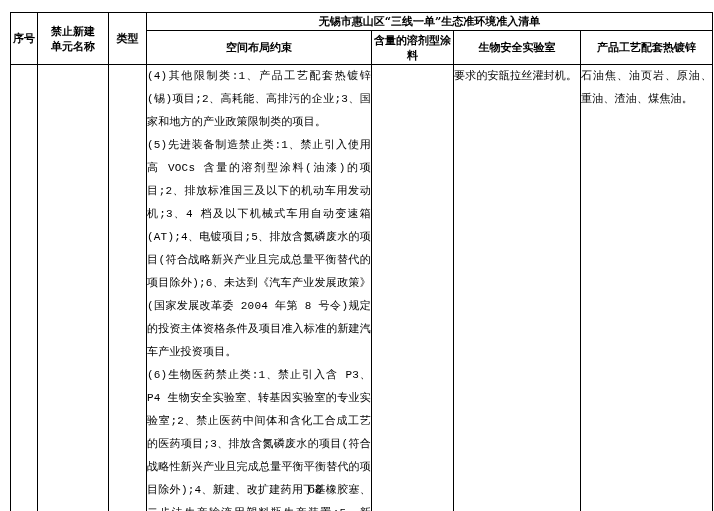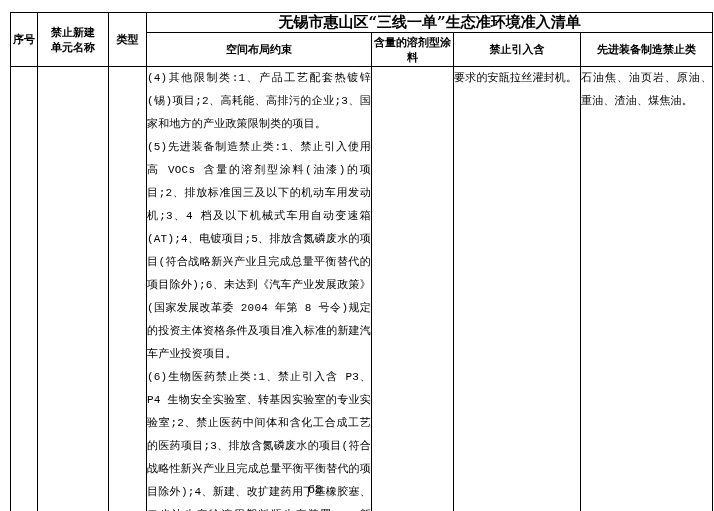--- a/index.html
+++ b/index.html
@@ -38,21 +38,21 @@
     vertical-align: middle;
     font-weight: bold;
     font-size: 11px;
     line-height: 15px;
   }
   .prewrap { white-space: pre-line; }
   .title-cell {
     text-align: center;
     vertical-align: middle;
     font-weight: bold;
-    font-size: 15px;
+    font-size: 11px;
     height: 17px;
   }
   tr.header-row td { height: 33px; }
   tr.body-row td {
     vertical-align: top;
     height: 419px;
     font-size: 11px;
   }
   .cell-text {
     font-size: 11px;
@@ -96,22 +96,22 @@
         <tr class="title-row">
       <td rowspan="2" class="hc">序号</td>
       <td rowspan="2" class="hc prewrap">禁止新建
 单元名称</td>
       <td rowspan="2" class="hc">类型</td>
       <td colspan="4" class="title-cell">无锡市惠山区“三线一单”生态准环境准入清单</td>
     </tr>
     <tr class="header-row">
       <td class="hc">空间布局约束</td>
       <td class="hc">含量的溶剂型涂料</td>
-      <td class="hc">禁止引入含</td>
-      <td class="hc">先进装备制造禁止类</td>
+      <td class="hc">生物安全实验室</td>
+      <td class="hc">产品工艺配套热镀锌</td>
     </tr>
     <tr class="body-row">
       <td></td>
       <td></td>
       <td></td>
       <td class="cell-text">
             <div class="para">(4)其他限制类:1、产品工艺配套热镀锌(锡)项目;2、高耗能、高排污的企业;3、国家和地方的产业政策限制类的项目。</div>
             <div class="para">(5)先进装备制造禁止类:1、禁止引入使用高 VOCs 含量的溶剂型涂料(油漆)的项目;2、排放标准国三及以下的机动车用发动机;3、4 档及以下机械式车用自动变速箱(AT);4、电镀项目;5、排放含氮磷废水的项目(符合战略新兴产业且完成总量平衡替代的项目除外);6、未达到《汽车产业发展政策》(国家发展改革委 2004 年第 8 号令)规定的投资主体资格条件及项目准入标准的新建汽车产业投资项目。</div>
             <div class="para">(6)生物医药禁止类:1、禁止引入含 P3、P4 生物安全实验室、转基因实验室的专业实验室;2、禁止医药中间体和含化工合成工艺的医药项目;3、排放含氮磷废水的项目(符合战略性新兴产业且完成总量平衡平衡替代的项目除外);4、新建、改扩建药用丁基橡胶塞、二步法生产输液用塑料瓶生产装置;5、新建、改扩建充汞式玻璃体温计、血压计生产装置、银汞齐齿科材料、新建 2 亿支/年以下一次性注射器、输血器、输液器生产装置;6、不符合 GMP 要求的安瓿拉丝灌封机,塔式重蒸馏水器,无净化设施的热风干燥箱。</div>
             <div class="para">(6)其他禁止类:1、禁止新建、改建、扩</div>

